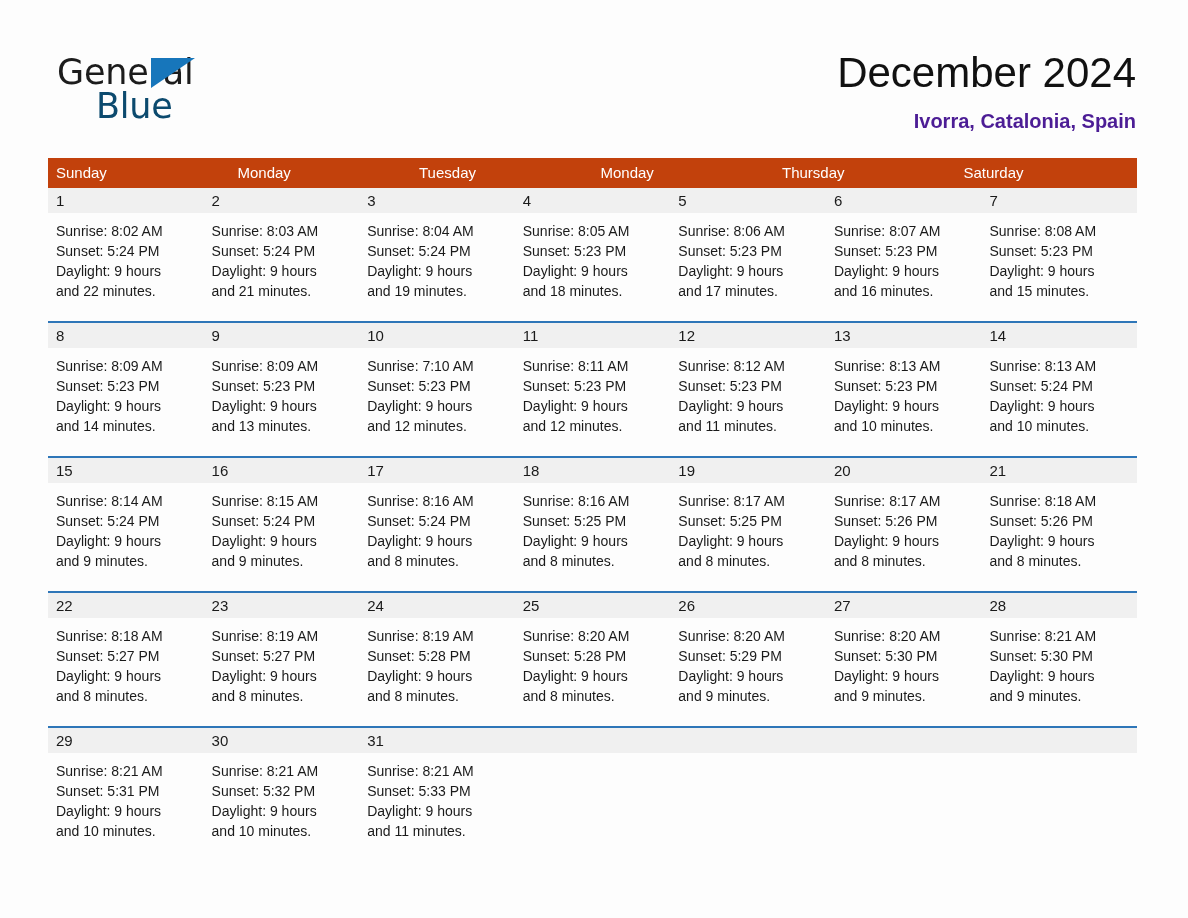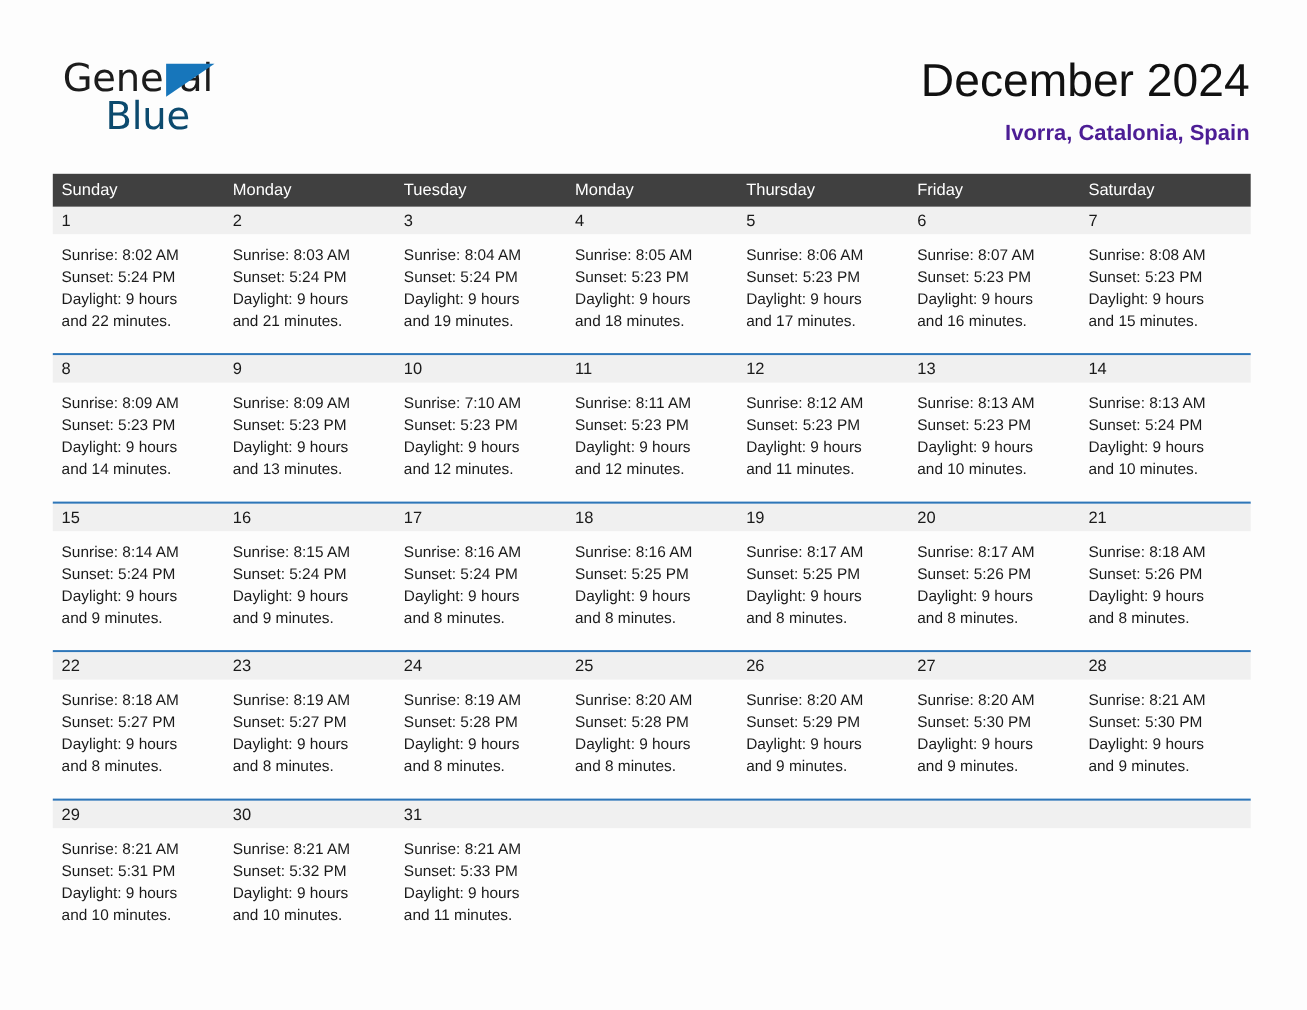--- a/index.html
+++ b/index.html
@@ -99,21 +99,21 @@
   .calendar {
     position: absolute;
     left: 48px;
     top: 158px;
     width: 1089px;
   }
 
   .weekday-row {
     display: flex;
     width: 100%;
-    background: #404040;
+    background: #c2410c;
     height: 30px;
   }
   .weekday {
     flex: 1 1 0;
     box-sizing: border-box;
     padding: 5px 0 0 8px;
     color: #ffffff;
     font-size: 15px;
     line-height: 20px;
     white-space: nowrap;
@@ -188,21 +188,20 @@
   </div>
 
   <div class="calendar">
 
     <div class="weekday-row">
       <div class="weekday">Sunday</div>
       <div class="weekday">Monday</div>
       <div class="weekday">Tuesday</div>
       <div class="weekday">Monday</div>
       <div class="weekday">Thursday</div>
-      <div class="weekday">Friday</div>
       <div class="weekday">Saturday</div>
     </div>
 
     <div class="week-row first">
 
       <div class="numbers-row">
         <div class="num-cell">1</div>
         <div class="num-cell">2</div>
         <div class="num-cell">3</div>
         <div class="num-cell">4</div>

